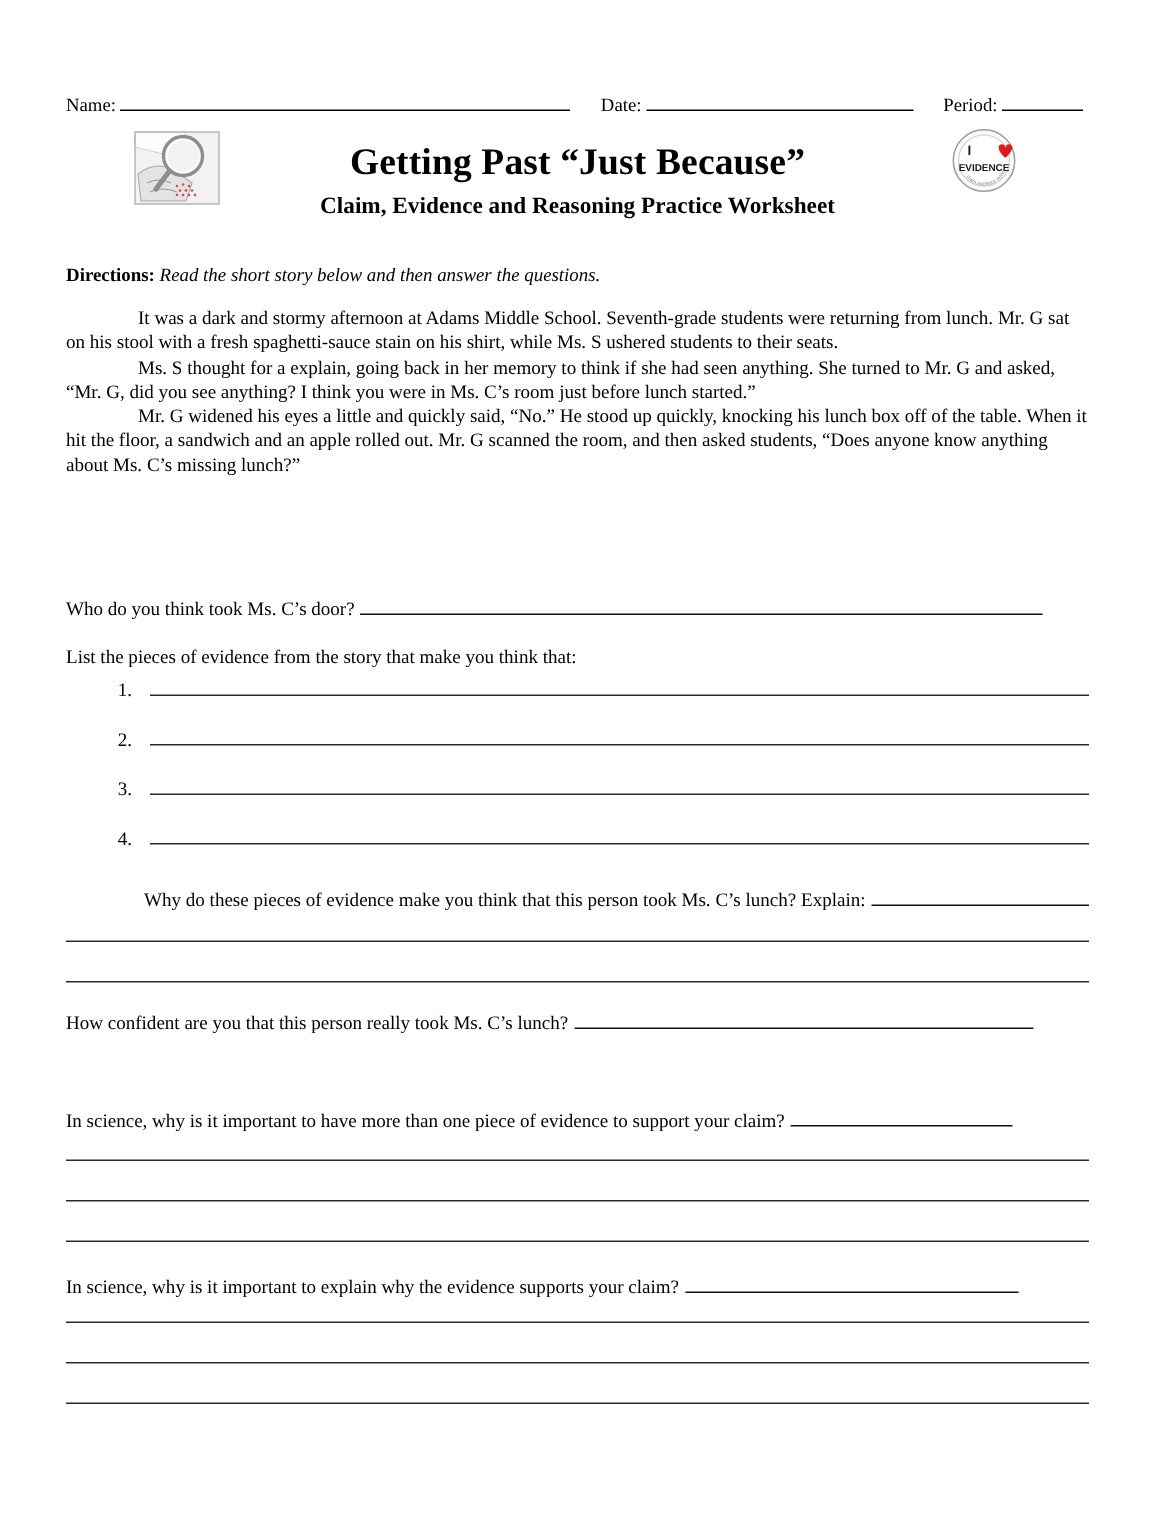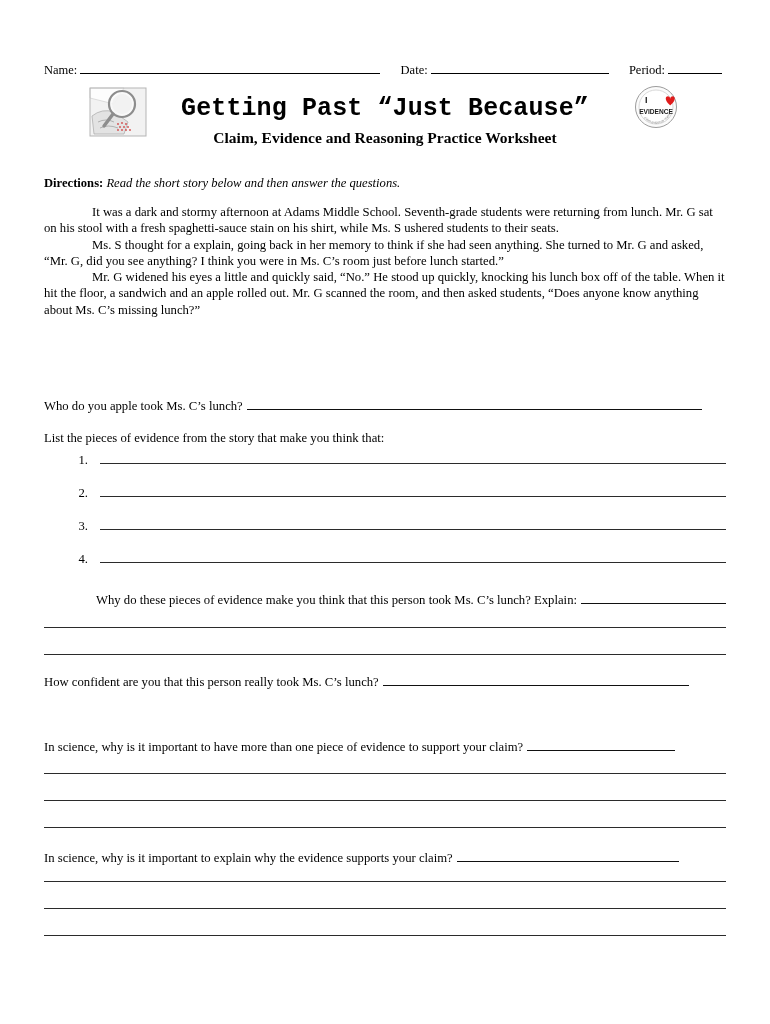--- a/index.html
+++ b/index.html
@@ -54,21 +54,20 @@
     top: 96px;
     width: 770px;
     text-align: center;
   }
   .main-title {
     font-size: 25px;
     font-weight: bold;
     letter-spacing: 0.1px;
     line-height: 1.05;
     margin: 0;
-    font-family: Liberation Mono, monospace;
   }
   .sub-title {
     font-size: 15.5px;
     font-weight: bold;
     margin: 7px 0 0 0;
     line-height: 1.1;
   }
 
   
   .clipart {
@@ -228,21 +227,21 @@
     <i>Read the short story below and then answer the questions.</i>
   </div>
 
   <div class="story">
     <p>It was a dark and stormy afternoon at Adams Middle School.  Seventh-grade students were returning from lunch.  Mr. G sat on his stool with a fresh spaghetti-sauce stain on his shirt, while Ms. S ushered students to their seats.</p>
     <p>Ms. S thought for a explain, going back in her memory to think if she had seen anything.  She turned to Mr. G and asked, “Mr. G, did you see anything? I think you were in Ms. C’s room just before lunch started.”</p>
     <p>Mr. G widened his eyes a little and quickly said, “No.”  He stood up quickly, knocking his lunch box off of the table.  When it hit the floor, a sandwich and an apple rolled out.  Mr. G scanned the room, and then asked students, “Does anyone know anything about Ms. C’s missing lunch?”</p>
   </div>
 
   <div class="q" style="top:398px;">
-    <span class="txt">Who do you apple took Ms. C’s lunch?</span><span class="inline-rule" style="width:455px;"></span>
+    <span class="txt">Who do you think took Ms. C’s door?</span><span class="inline-rule" style="width:455px;"></span>
   </div>
 
   <div class="q" style="top:430px;">
     <span class="txt">List the pieces of evidence from the story that make you think that:</span>
   </div>
 
   <div class="evidence-item" style="top:452px;">
     <span class="num">1.</span>
     <span class="line"></span>
   </div>

